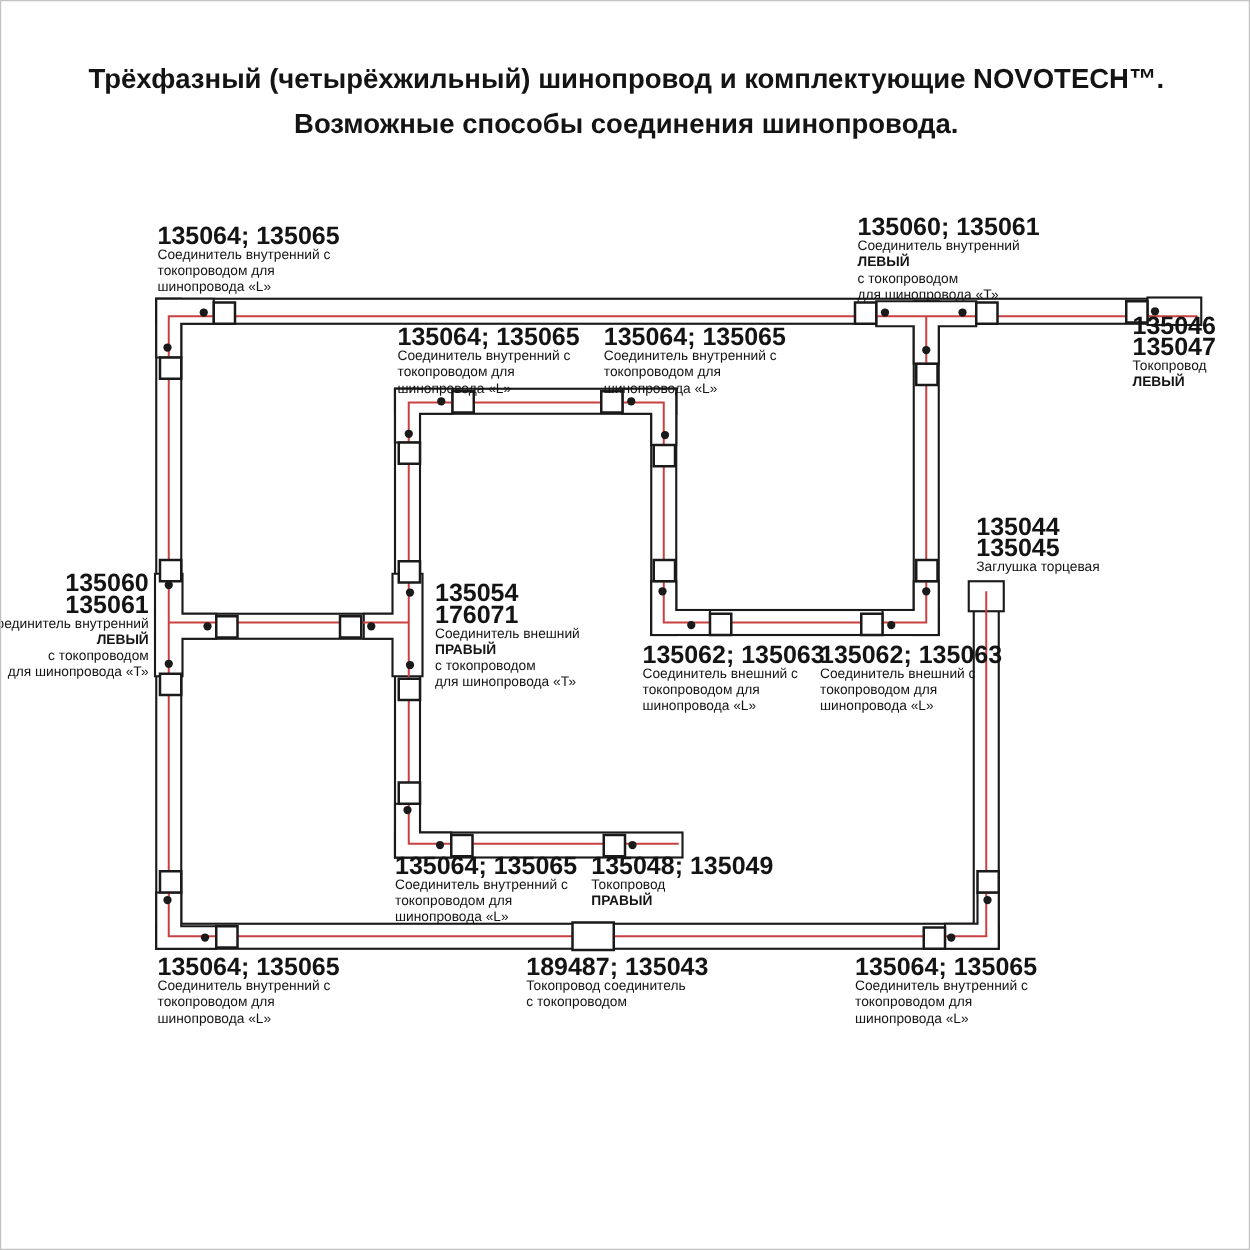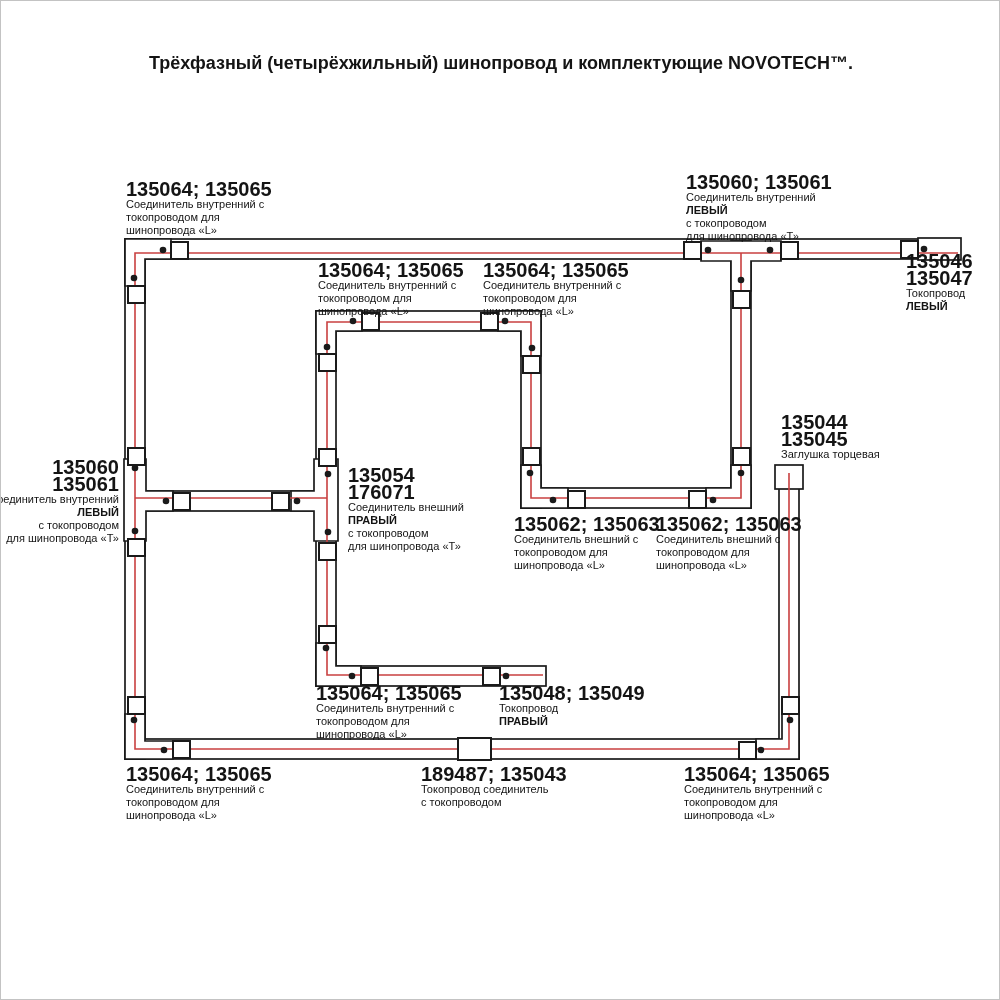--- a/index.html
+++ b/index.html
@@ -8,39 +8,40 @@
     --text:#141414;
     --frame:#c3c3c3;
   }
   html,body{margin:0;padding:0;background:#fff;}
   .page{
     position:relative;width:1000px;height:1000px;background:#fff;
     border:1px solid var(--frame);box-sizing:border-box;overflow:hidden;
     font-family:"Liberation Sans", sans-serif;color:var(--text);
   }
   .title{position:absolute;left:0;top:44px;width:1000px;text-align:center;}
-  .title div{font-size:18px;font-weight:bold;line-height:36px;white-space:nowrap;}
+  .title div{font-size:22px;font-weight:bold;line-height:36px;white-space:nowrap;}
   svg.diagram{position:absolute;left:0;top:0;}
   .band{fill:#fff;stroke:var(--track);stroke-width:1.7;}
   .jbody{fill:#fff;stroke:var(--track);stroke-width:1.7;}
   .red{fill:none;stroke:var(--red);stroke-width:1.6;}
   .sq{fill:#fff;stroke:var(--track);stroke-width:2;}
   .dot{fill:var(--track);stroke:none;}
   .dlabel{position:absolute;white-space:nowrap;}
   .dlabel .num{font-size:20px;font-weight:bold;line-height:17px;}
   .dlabel .desc{font-size:11px;line-height:13px;}
   .dlabel .desc.b{font-weight:bold;}
 </style>
 </head>
 <body>
 
 <div class="page">
 
   <div class="title">
     <div>Трёхфазный (четырёхжильный) шинопровод и комплектующие NOVOTECH™.</div>
+    <div>Возможные способы соединения шинопровода.</div>
   </div>
 
   <svg class="diagram" width="1000" height="1000" viewBox="0 0 1000 1000">
 
     <g>
       <rect class="band" x="124" y="238" width="793" height="20"></rect>
       <rect class="band" x="124" y="238" width="20" height="520"></rect>
       <rect class="band" x="124" y="738" width="674" height="20"></rect>
       <rect class="band" x="778" y="470" width="20" height="288"></rect>
       <rect class="band" x="730" y="240" width="20" height="267"></rect>
@@ -200,21 +201,21 @@
         <div class="num">135044</div>
         <div class="num">135045</div>
         <div class="desc">Заглушка торцевая</div>
       </div>
       <div class="dlabel" style="left: 315px; top: 684px;">
         <div class="num">135064; 135065</div>
         <div class="desc">Соединитель внутренний с</div>
         <div class="desc">токопроводом для</div>
         <div class="desc">шинопровода «L»</div>
       </div>
-      <div class="dlabel" style="left: 498px; top: 684px;">
+      <div class="dlabel" style="left: 472px; top: 684px;">
         <div class="num">135048; 135049</div>
         <div class="desc">Токопровод</div>
         <div class="desc b">ПРАВЫЙ</div>
       </div>
       <div class="dlabel" style="left: 125px; top: 765px;">
         <div class="num">135064; 135065</div>
         <div class="desc">Соединитель внутренний с</div>
         <div class="desc">токопроводом для</div>
         <div class="desc">шинопровода «L»</div>
       </div>

